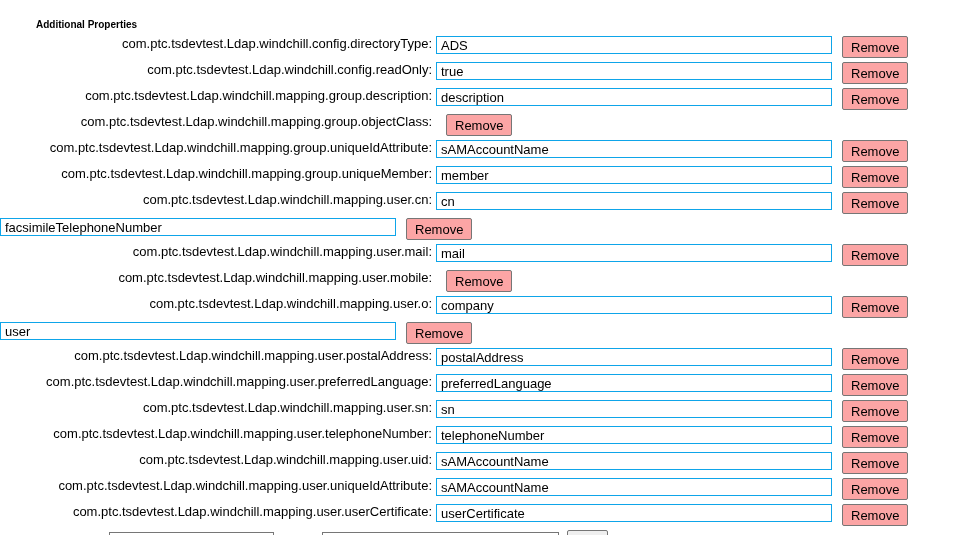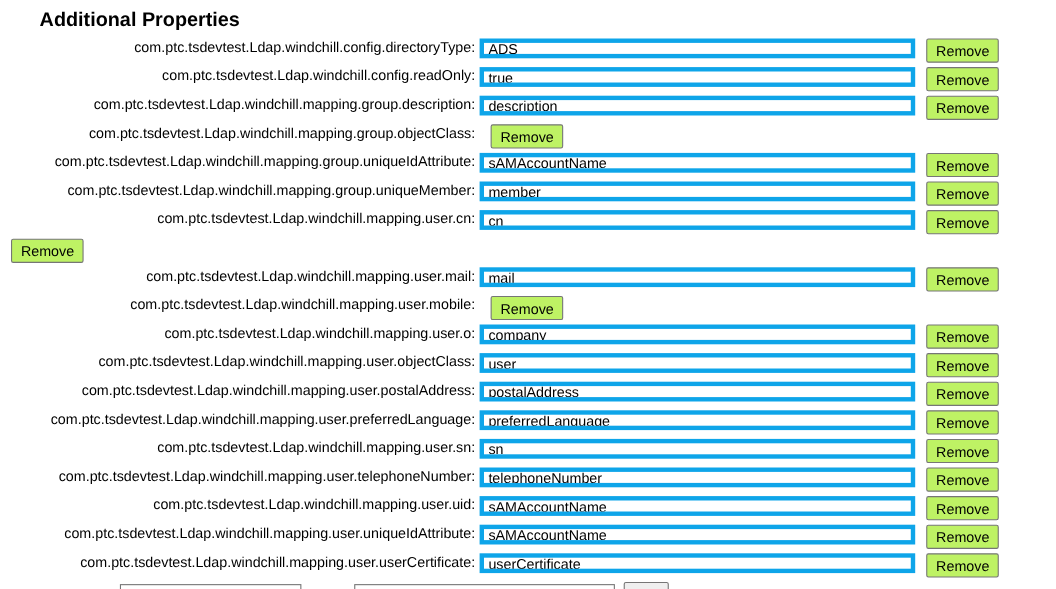--- a/index.html
+++ b/index.html
@@ -5,49 +5,49 @@
     body {
       font-family: Arial, Helvetica, sans-serif;
       font-size: 13px;
       color: #000;
       margin: 0;
       padding: 8px 0 0 0;
       background: #fff;
     }
     .section-title {
       font-weight: bold;
-      font-size: 18px;
-      margin: 0 0 6px 36px;
+      font-size: 10px;
+      margin: 11px 0 6px 36px;
     }
     .prop-row {
       display: flex;
       align-items: flex-start;
       margin-bottom: 4px;
     }
     .prop-label {
       width: 432px;
       text-align: right;
       padding-right: 4px;
       white-space: nowrap;
     }
     .prop-input {
       width: 396px;
       height: 18px;
       font-size: 13px;
       font-family: Arial, Helvetica, sans-serif;
       padding: 1px 4px;
-      border: 4px solid #0ea5e9;
+      border: 1px solid #0ea5e9;
       box-sizing: border-box;
     }
     .remove-btn {
       margin-left: 10px;
       font-size: 13px;
       height: 22px;
       padding: 1px 8px;
-      background: #bef264;
+      background: #fca5a5;
       border: 1px solid #767676;
       border-radius: 2px;
       cursor: pointer;
       font-family: Arial, Helvetica, sans-serif;
     }
     .add-row {
       display: flex;
       align-items: center;
       margin-top: 4px;
       margin-left: 52px;
@@ -123,38 +123,38 @@
       <span class="prop-label">com.ptc.tsdevtest.Ldap.windchill.mapping.group.uniqueMember:</span>
       <input class="prop-input" type="text" value="member" style="">
       <button class="remove-btn">Remove</button>
     </div>
     <div class="prop-row">
       <span class="prop-label">com.ptc.tsdevtest.Ldap.windchill.mapping.user.cn:</span>
       <input class="prop-input" type="text" value="cn" style="">
       <button class="remove-btn">Remove</button>
     </div>
     <div class="prop-row">
+      <input class="prop-input" type="text" value="facsimileTelephoneNumber" style="">
       <button class="remove-btn">Remove</button>
     </div>
     <div class="prop-row">
       <span class="prop-label">com.ptc.tsdevtest.Ldap.windchill.mapping.user.mail:</span>
       <input class="prop-input" type="text" value="mail" style="">
       <button class="remove-btn">Remove</button>
     </div>
     <div class="prop-row">
       <span class="prop-label">com.ptc.tsdevtest.Ldap.windchill.mapping.user.mobile:</span>
       <button class="remove-btn">Remove</button>
     </div>
     <div class="prop-row">
       <span class="prop-label">com.ptc.tsdevtest.Ldap.windchill.mapping.user.o:</span>
       <input class="prop-input" type="text" value="company" style="">
       <button class="remove-btn">Remove</button>
     </div>
     <div class="prop-row">
-      <span class="prop-label">com.ptc.tsdevtest.Ldap.windchill.mapping.user.objectClass:</span>
       <input class="prop-input" type="text" value="user" style="">
       <button class="remove-btn">Remove</button>
     </div>
     <div class="prop-row">
       <span class="prop-label">com.ptc.tsdevtest.Ldap.windchill.mapping.user.postalAddress:</span>
       <input class="prop-input" type="text" value="postalAddress" style="">
       <button class="remove-btn">Remove</button>
     </div>
     <div class="prop-row">
       <span class="prop-label">com.ptc.tsdevtest.Ldap.windchill.mapping.user.preferredLanguage:</span>

